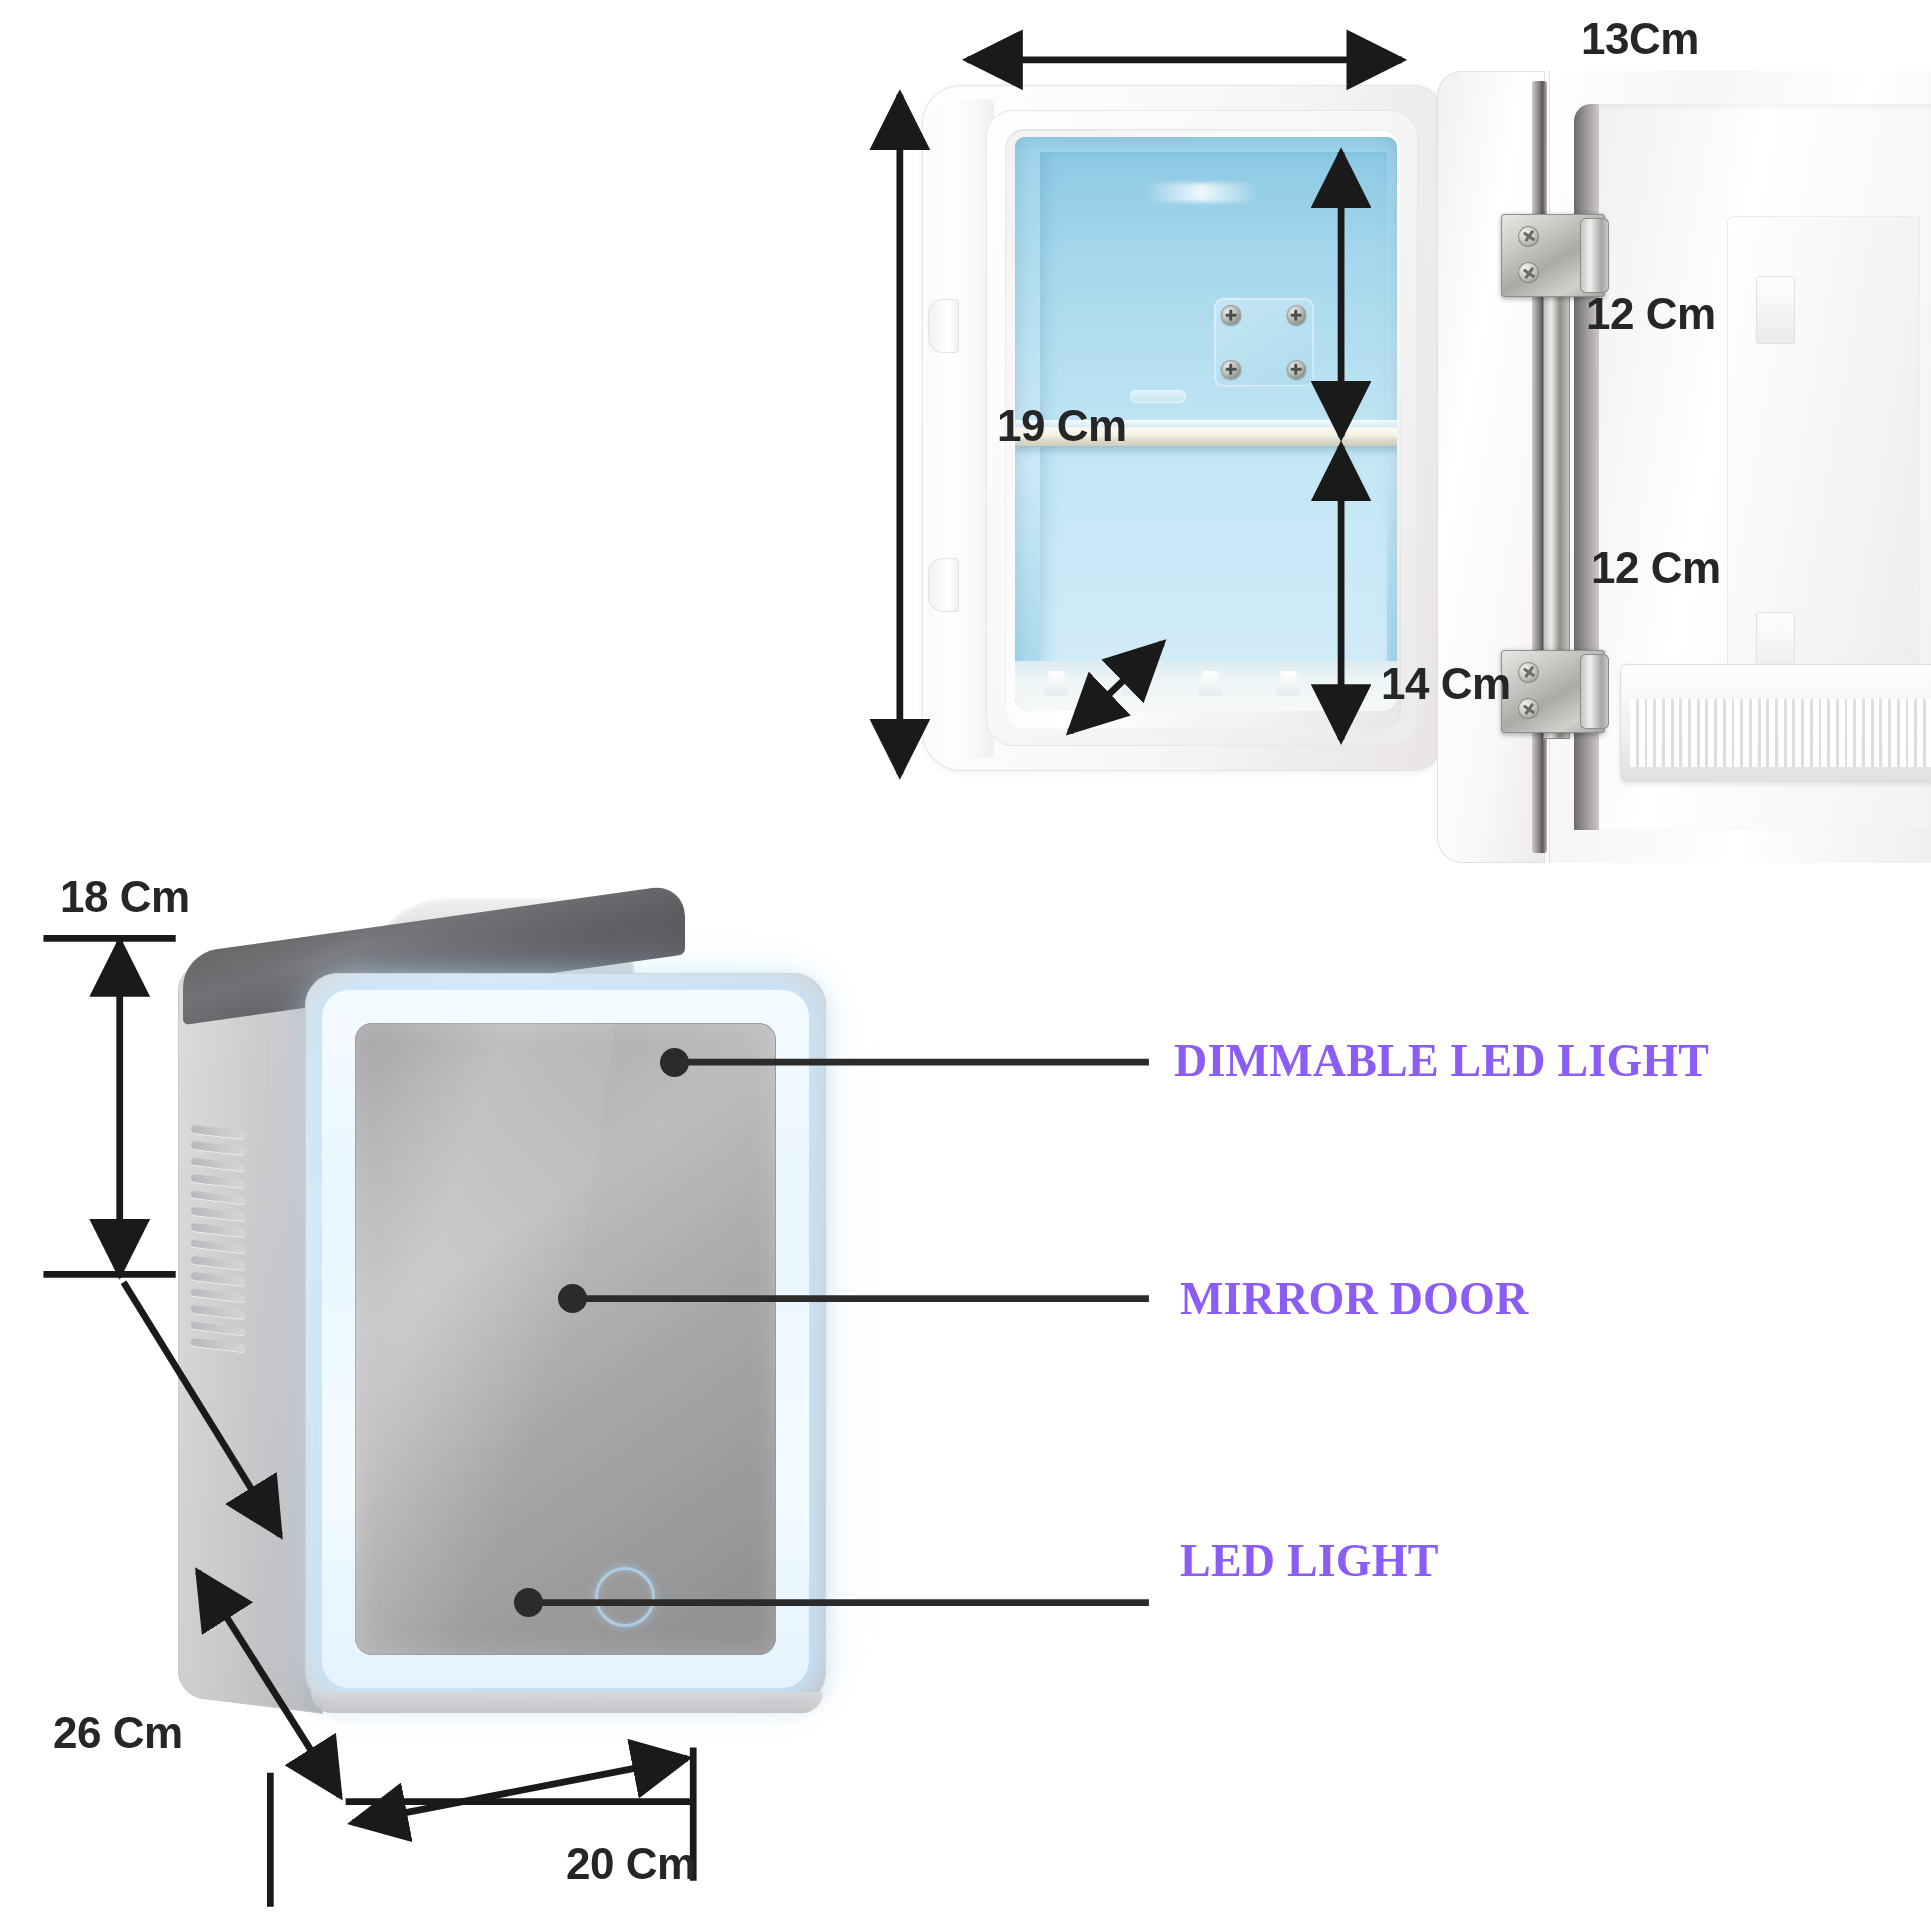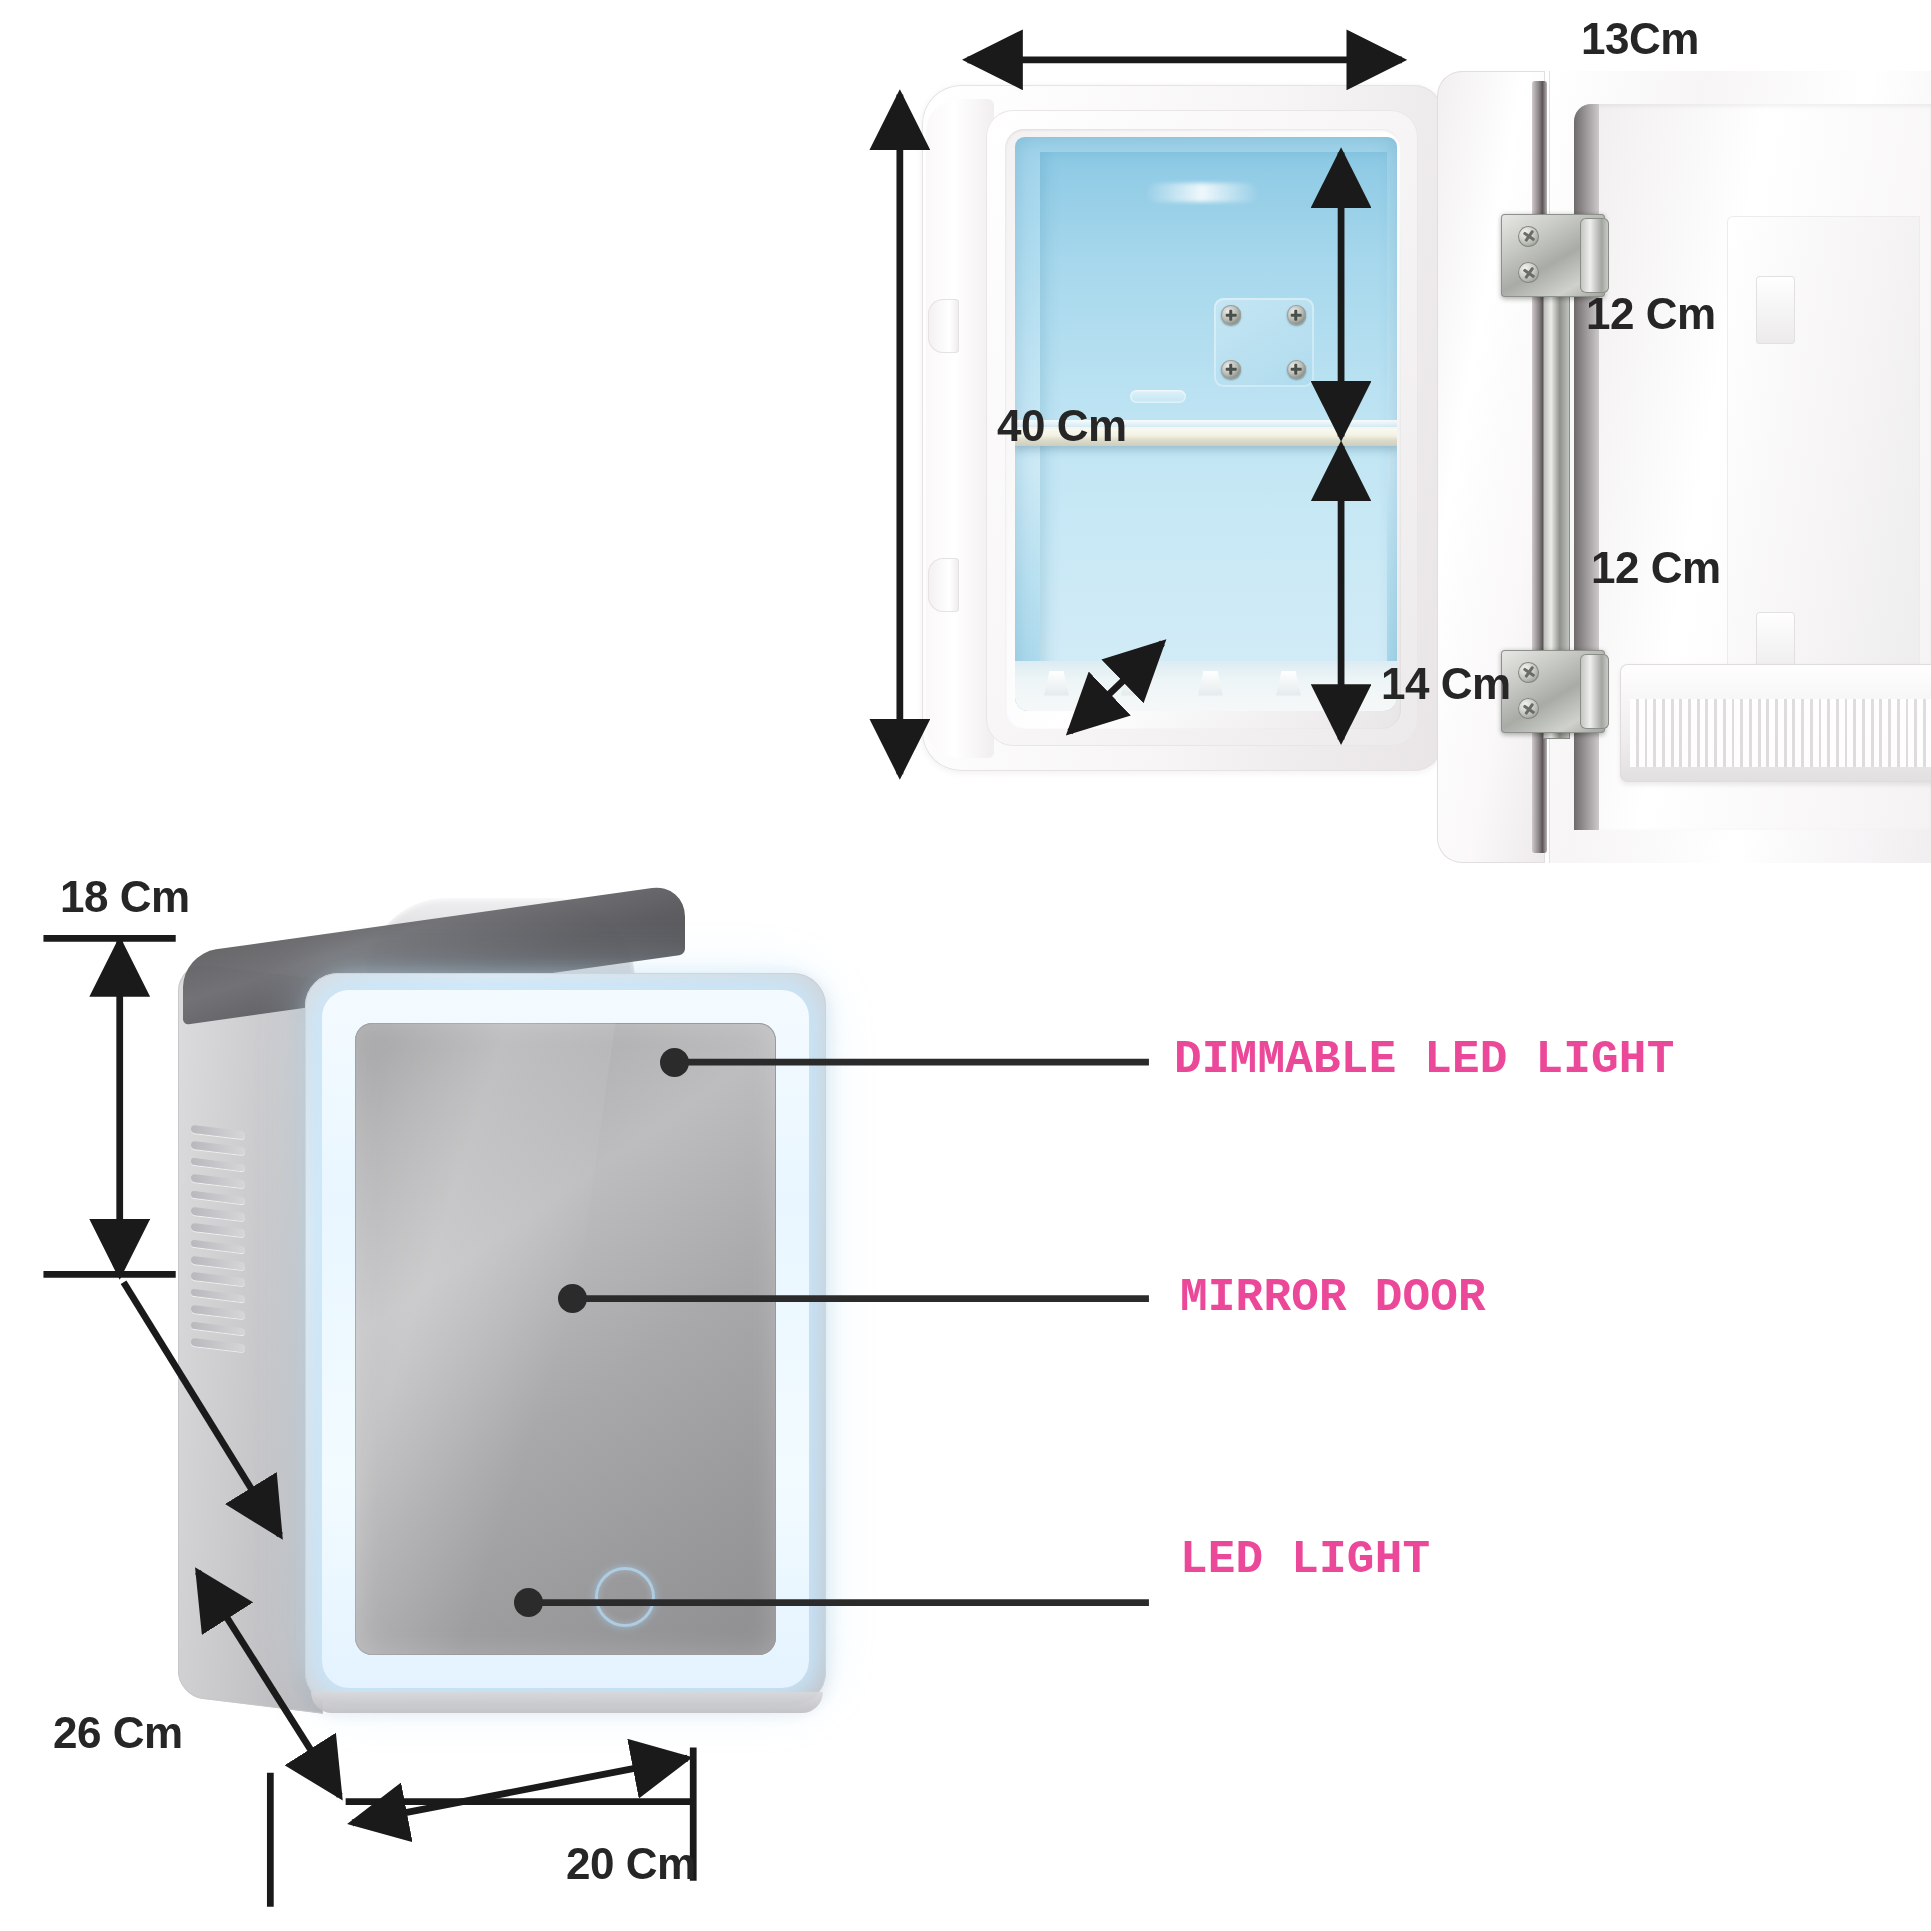--- a/index.html
+++ b/index.html
@@ -16,23 +16,23 @@
     font-family:"Liberation Sans", sans-serif;
     font-weight:bold;
     color:#262626;
     font-size:44px;
     letter-spacing:-0.5px;
     white-space:nowrap;
     line-height:1;
   }
   .callout-label{
     position:absolute;
-    font-family:Liberation Mono, monospace;
+    font-family:Liberation Serif, serif;
     font-weight:bold;
-    color:#ec4899;
+    color:#8b5cf6;
     font-size:46px;
     letter-spacing:0.2px;
     white-space:nowrap;
     line-height:1.12;
   }
 
   
   svg.ov{position:absolute;left:0;top:0;width:1931px;height:1931px;pointer-events:none;}
 
   
@@ -478,21 +478,21 @@
       <line x1="552" y1="1660" x2="1190" y2="1660" stroke="#2b2b2b" stroke-width="7"></line>
     </g>
   </svg>
 
   <div class="dot" style="left:660px;top:1048px"></div>
   <div class="dot" style="left:558px;top:1284px"></div>
   <div class="dot" style="left:514px;top:1588px"></div>
 
   <div class="dim" style="left:1581px;top:17.4px">13Cm</div>
 
-  <div class="dim" style="left:997px;top:404px">40 Cm</div>
+  <div class="dim" style="left:997px;top:404px">19 Cm</div>
 
   <div class="dim" style="left:1586px;top:292px">12 Cm</div>
 
   <div class="dim" style="left:1591px;top:546px">12 Cm</div>
 
   <div class="dim" style="left:1381px;top:662px">14 Cm</div>
 
   <div class="dim" style="left:60px;top:875px">18 Cm</div>
 
   <div class="dim" style="left:53px;top:1711px">26 Cm</div>

